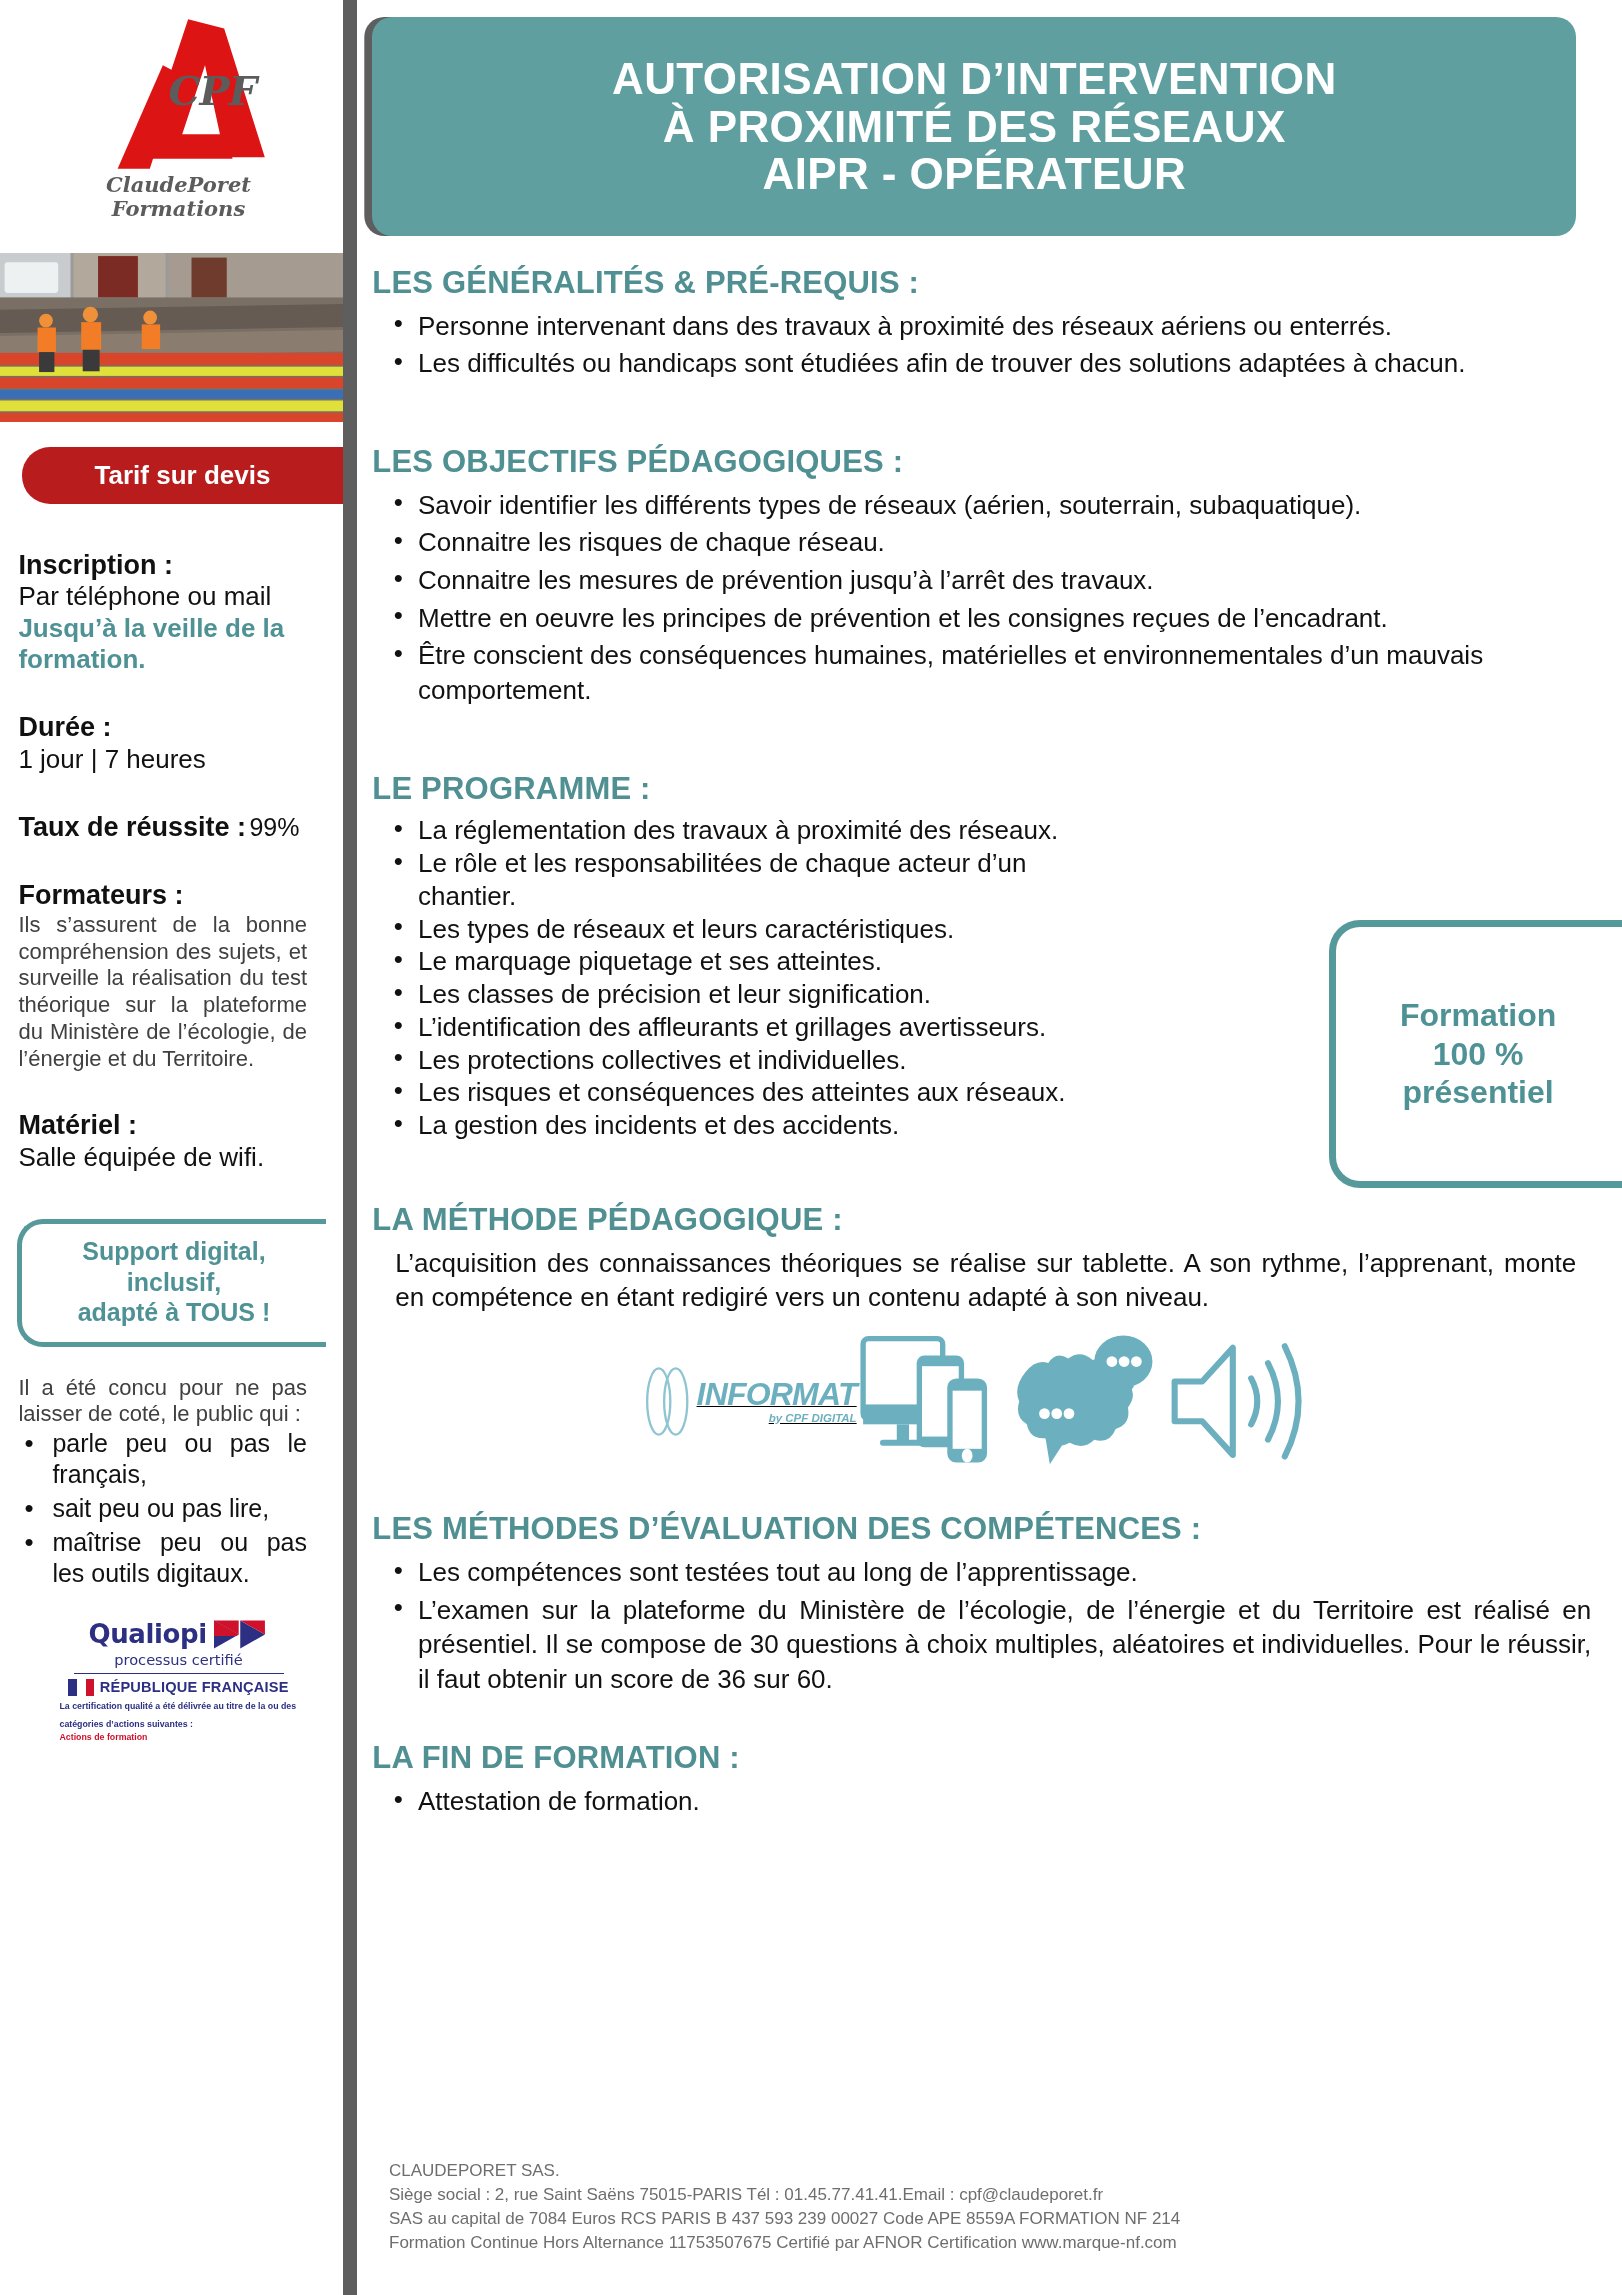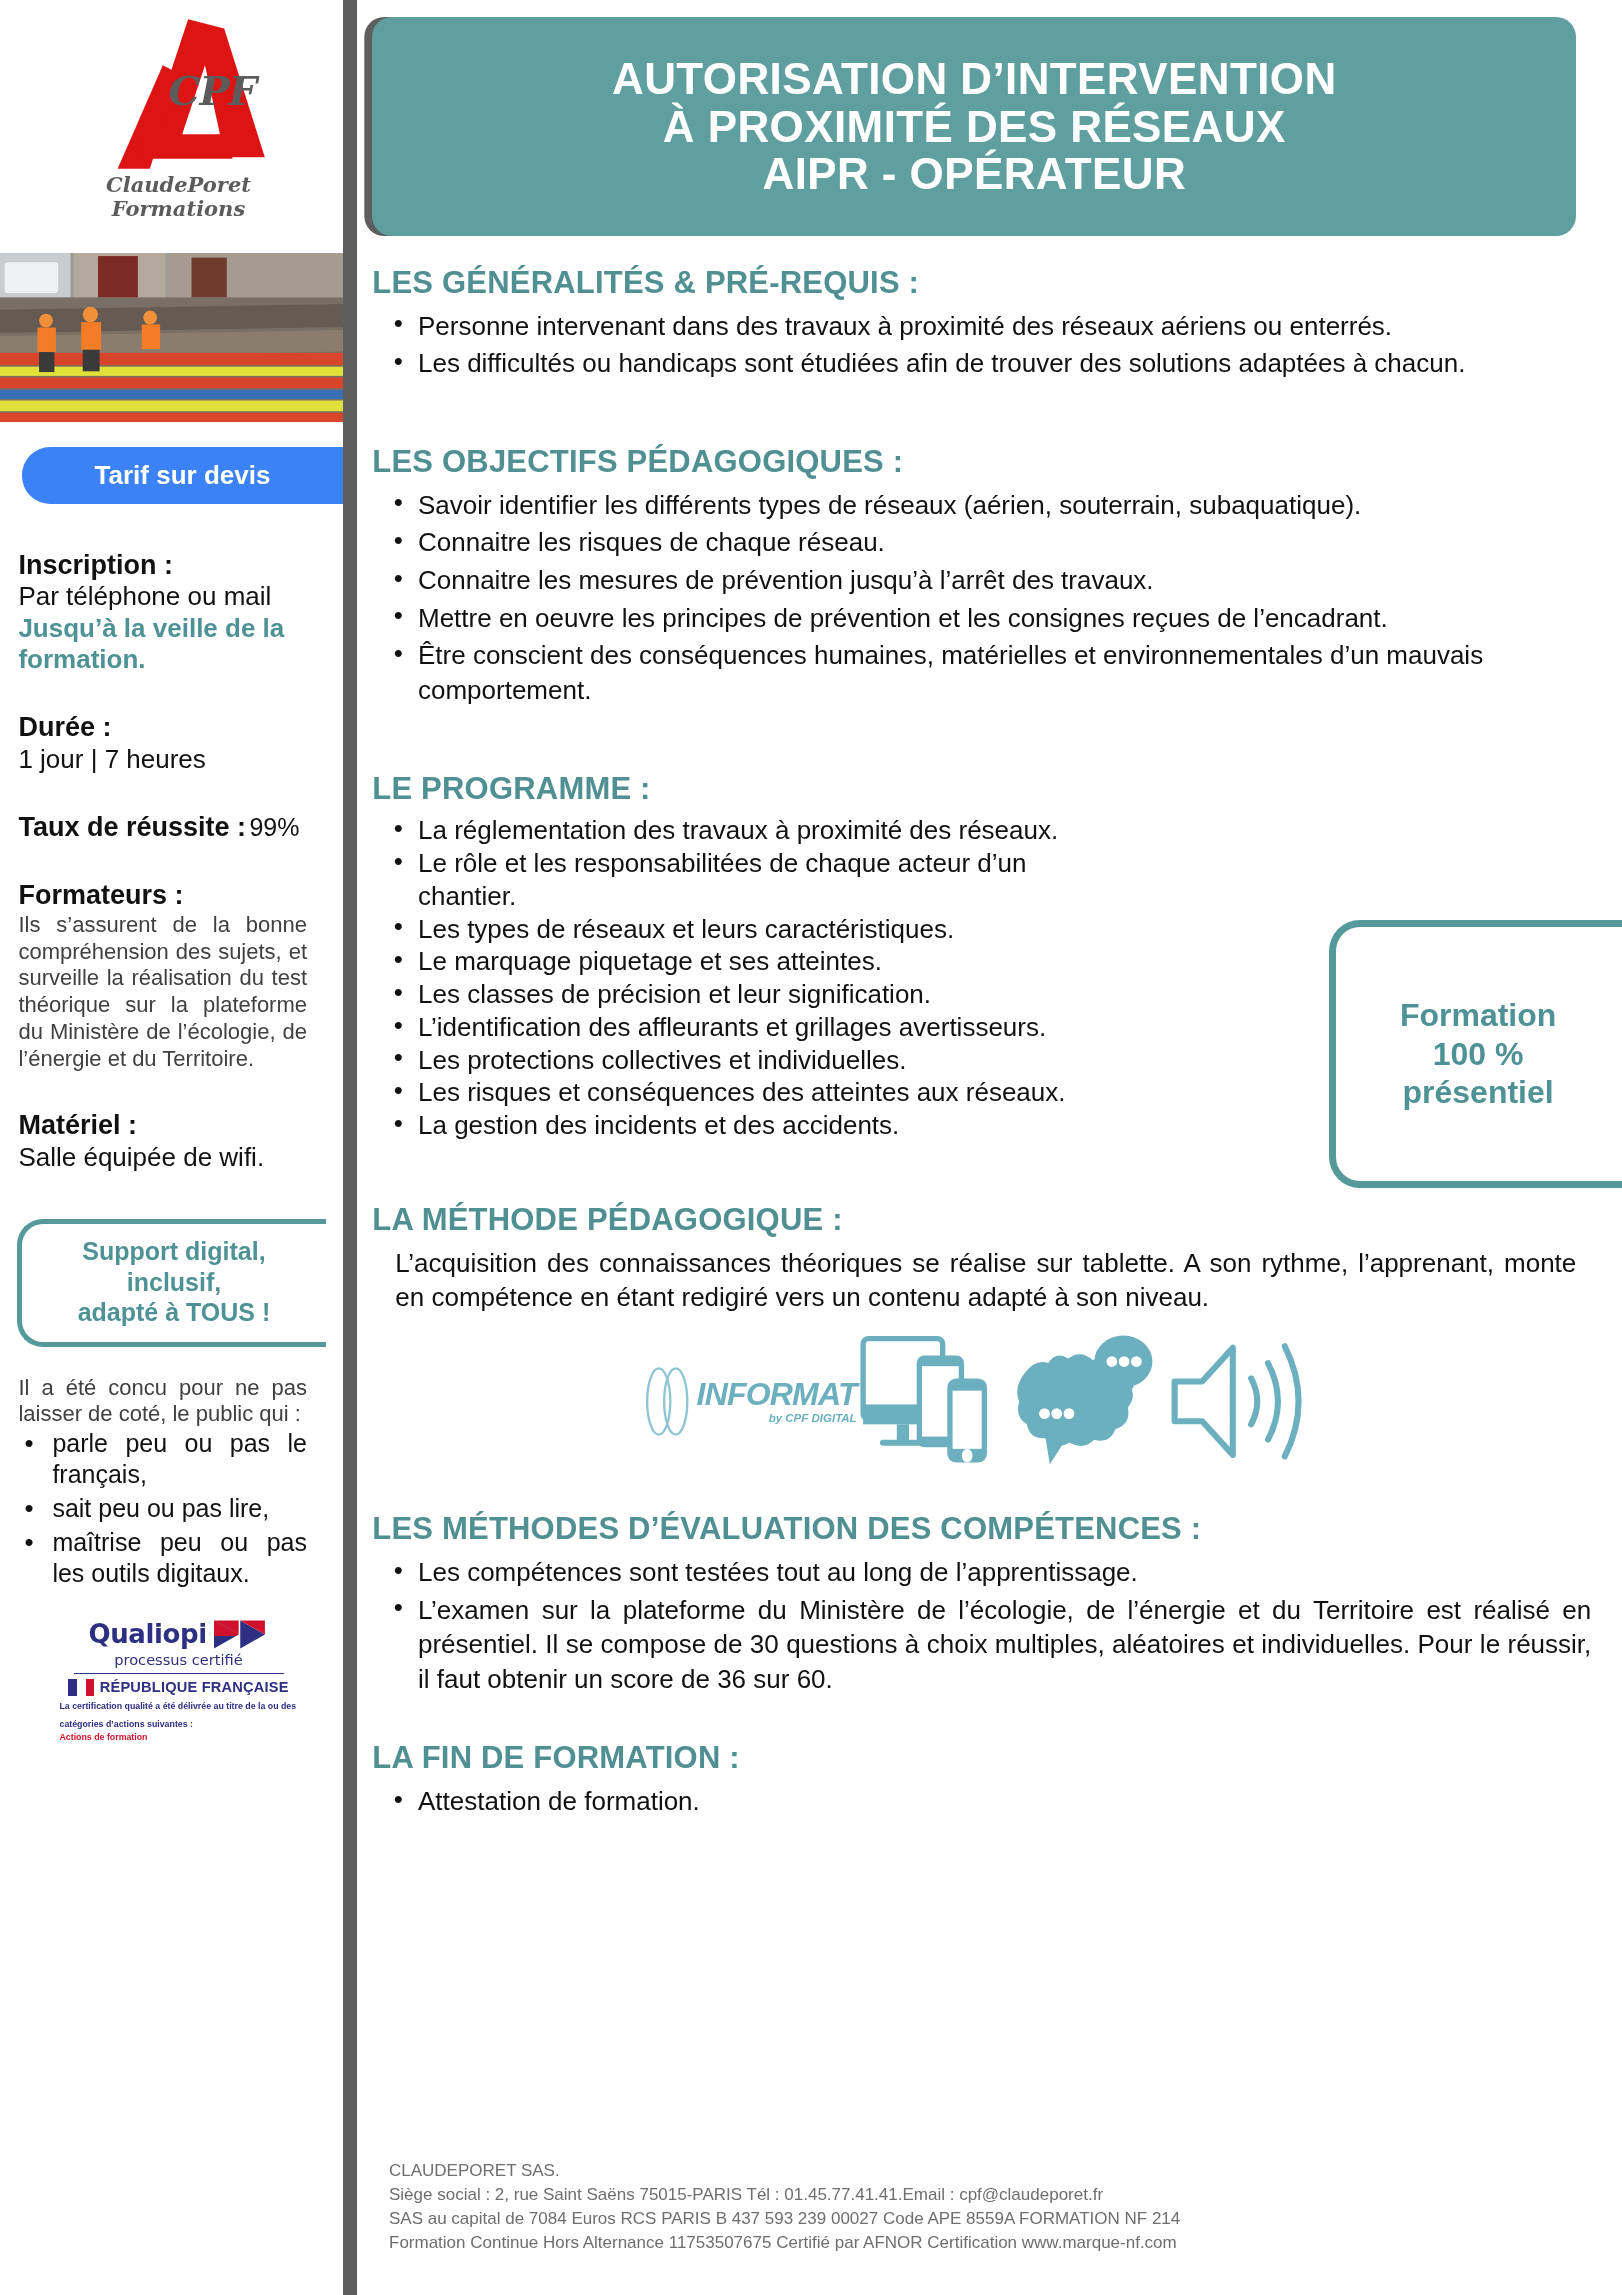--- a/index.html
+++ b/index.html
@@ -64,21 +64,21 @@
     background:#6e6257;
   }
   .photo svg { display:block; width:100%; height:100%; }
 
   
   .tarif-pill {
     margin-top:24.5px;
     margin-left:21.5px;
     width:322px;
     height:57px;
-    background:#3b82f6;
+    background:#b91c1c;
     border-radius:28px 0 0 28px;
     color:#ffffff;
     font-size:26px;
     font-weight:bold;
     display:flex;
     align-items:center;
     justify-content:center;
     box-sizing:border-box;
   }
 
@@ -240,20 +240,21 @@
   }
   .badge-presentiel .bp-text span {
     font-size:32px; font-weight:bold; color:#4e9295; line-height:1.15;
   }
 
   
   .icon-row {
     display:flex; align-items:center; justify-content:center;
     margin-top:17px; margin-left:0px;
     height:138px;
+    text-decoration:underline;
   }
   .icon-cell { display:flex; align-items:center; justify-content:center; }
 
   .informat-logo { display:flex; align-items:center; gap:4.6px; }
   .informat-text { line-height:1; }
   .informat-text .it1 {
     font-size:32px; font-weight:bold; font-style:italic; color:#6cb0bf;
     letter-spacing:-0.8px;
   }
   .informat-text .it2 {

